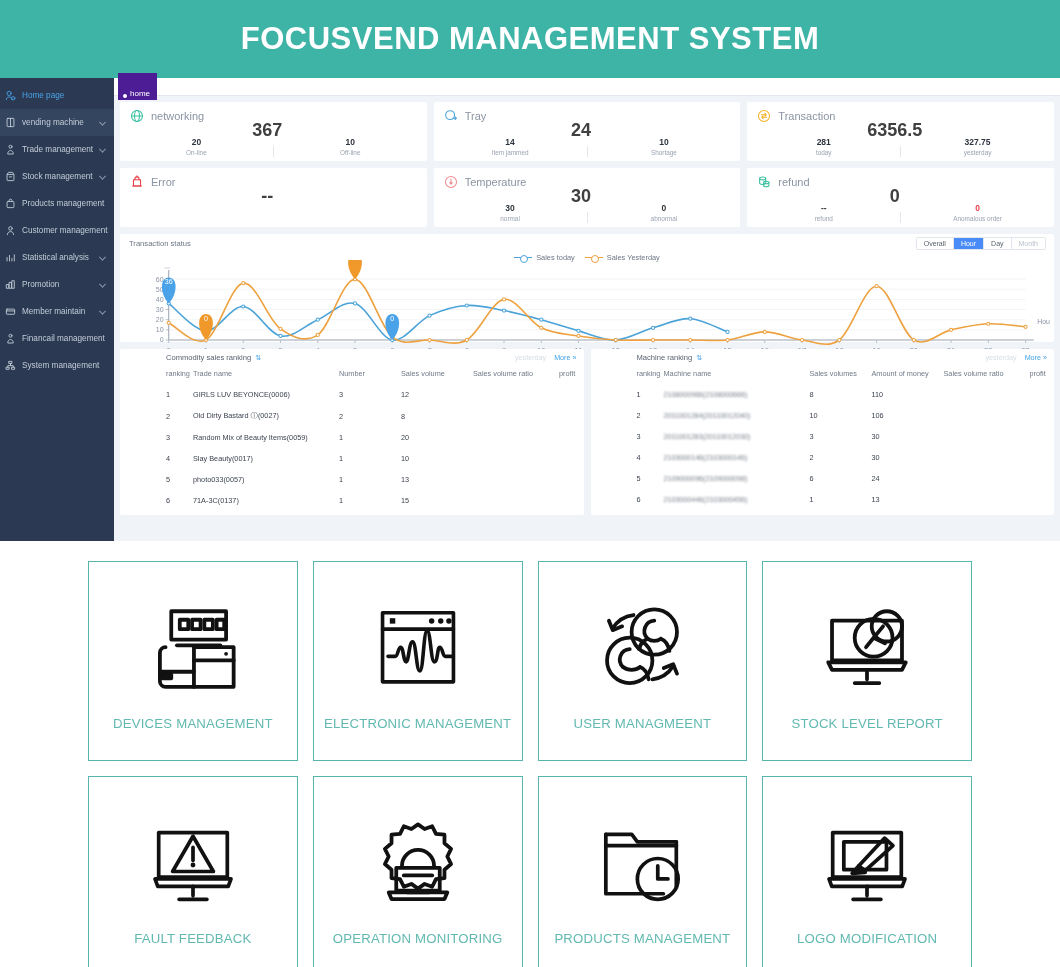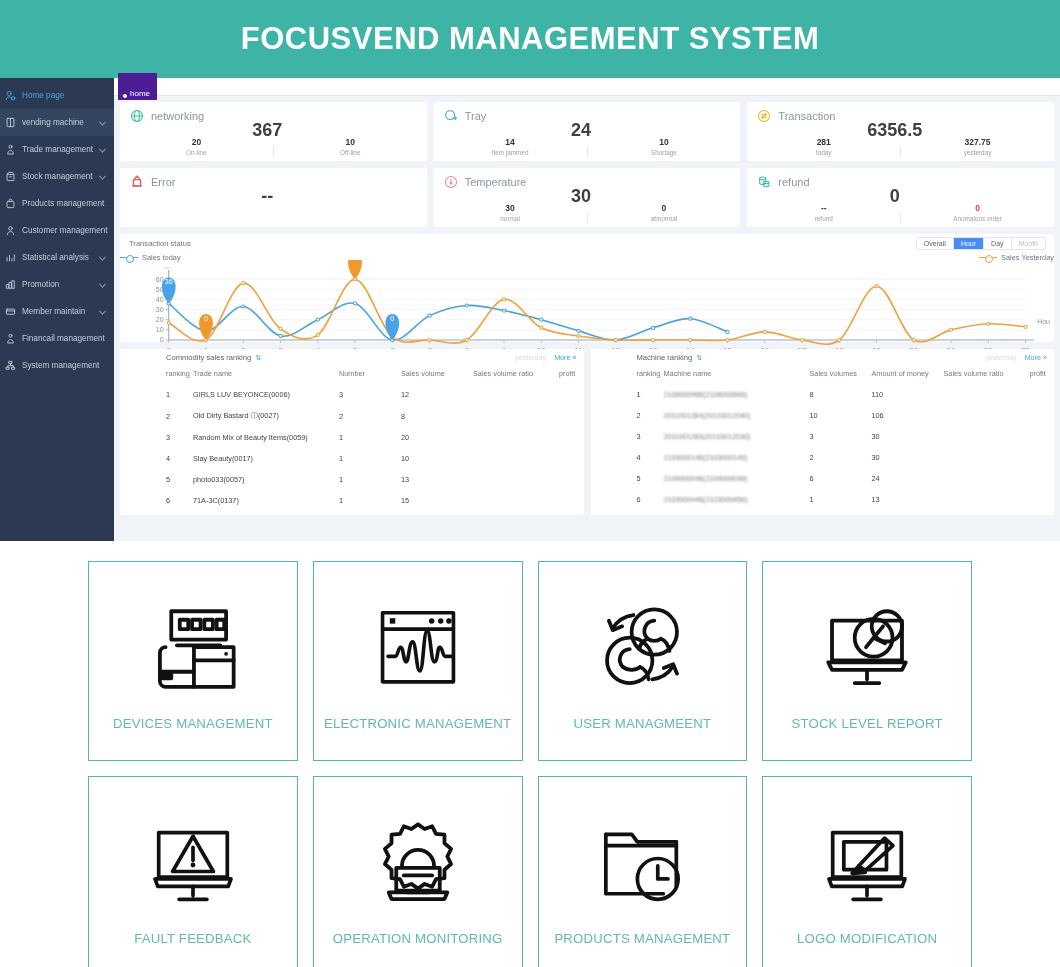--- a/index.html
+++ b/index.html
@@ -160,21 +160,21 @@
     color: #5a6270;
     background: #fff;
     border-right: 1px solid #e1e6ec;
     cursor: pointer;
   }
   .seg div:last-child { border-right: 0; color: #b9c0c9; }
   .seg div.on { background: #4a8cf7; color: #fff; }
 
   .legend {
     position: absolute; left: 0; right: 0; top: 19px;
-    display: flex; justify-content: space-between; gap: 10px;
+    display: flex; justify-content: center; gap: 10px;
     font-size: 7.4px; color: #6c7686;
   }
   .lg { display: flex; align-items: center; gap: 4px; }
   .lg-mark { width: 18px; height: 8px; position: relative; }
   .lg-mark::before {
     content:''; position:absolute; top:3.5px; left:0; width:18px; height:1px;
   }
   .lg-mark::after {
     content:''; position:absolute; top:1px; left:6px;
     width:6px; height:6px; border-radius:50%; background:#fff;

